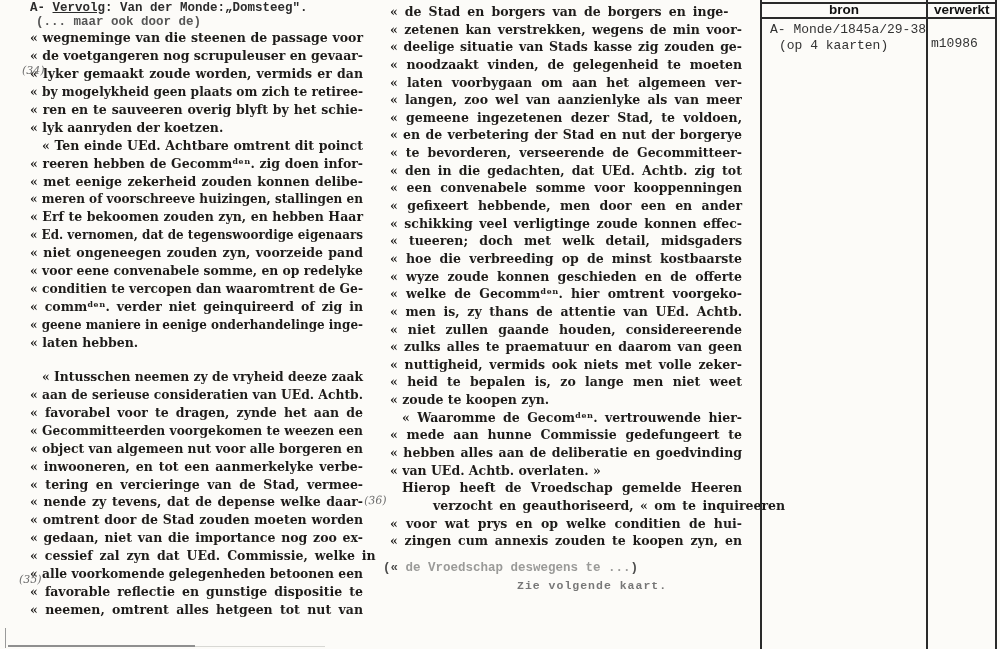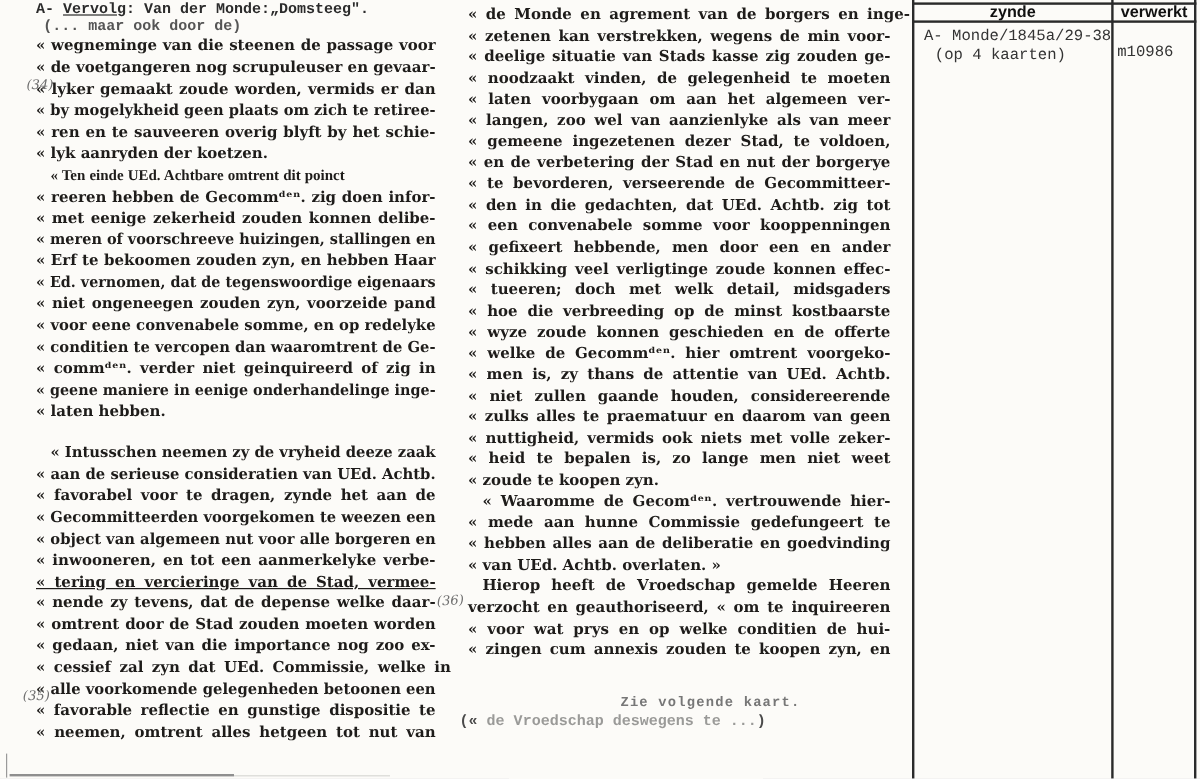--- a/index.html
+++ b/index.html
@@ -25,21 +25,21 @@
   .heading-sub{position:absolute;left:36px;top:15px;font-size:12.5px;color:#555;font-weight:bold;}
 
   .margin-note{
     position:absolute;font-family:"DejaVu Serif",serif;font-style:italic;
     font-size:11px;color:#6e6e6e;
   }
   .note-34{left:22px;top:64px;}
   .note-35{left:19px;top:573px;}
   .note-36{left:364px;top:494px;transform:rotate(-3deg);}
 
-  .typed-close{position:absolute;left:383px;top:594px;font-size:12.5px;font-weight:bold;}
+  .typed-close{position:absolute;left:383px;top:561px;font-size:12.5px;font-weight:bold;}
   .typed-close .dark{color:#4a4a4a;}
   .typed-close .faded{color:#9a9a98;}
   .typed-note{position:absolute;left:517px;top:579px;font-size:11.5px;color:#777;font-weight:bold;letter-spacing:1px;}
 
   
   .vline{position:absolute;top:0;width:2px;height:649px;background:#2a2a2a;}
   .v1{left:760px;} .v2{left:926px;} .v3{left:995px;}
   .hline{position:absolute;left:760px;width:237px;height:2px;background:#2a2a2a;}
   .h-top{top:2px;} .h-head{top:17px;}
   .tbl-head{position:absolute;top:2px;font-size:13.5px;font-weight:600;color:#111;font-family:"Liberation Sans",sans-serif;}
@@ -65,49 +65,49 @@
   </div>
   <div class="heading-sub tw">(... maar ook door de)</div>
 
   <div class="text-col" id="left-lines">
       <div class="print-line"><span style="word-spacing: 0.4px;">« wegneminge van die steenen de passage voor</span></div>
       <div class="print-line"><span style="word-spacing: 0.03px;">« de voetgangeren nog scrupuleuser en gevaar-</span></div>
       <div class="print-line"><span style="word-spacing: 0.84px;">« lyker gemaakt zoude worden, vermids er dan</span></div>
       <div class="print-line"><span style="display: inline-block; transform: scaleX(0.9768); transform-origin: 0px 50%;">« by mogelykheid geen plaats om zich te retiree-</span></div>
       <div class="print-line"><span style="word-spacing: 0.51px;">« ren en te sauveeren overig blyft by het schie-</span></div>
       <div class="print-line"><span>« lyk aanryden der koetzen.</span></div>
-      <div class="print-line" style="padding-left: 12px;"><span style="word-spacing: 0.28px; font-family: Liberation Serif, serif;">« Ten einde UEd. Achtbare omtrent dit poinct</span></div>
+      <div class="print-line" style="padding-left: 12px;"><span style="word-spacing: 0.28px;">« Ten einde UEd. Achtbare omtrent dit poinct</span></div>
       <div class="print-line"><span style="word-spacing: 0.38px;">« reeren hebben de Gecommᵈᵉⁿ. zig doen infor-</span></div>
       <div class="print-line"><span style="word-spacing: 1.05px;">« met eenige zekerheid zouden konnen delibe-</span></div>
       <div class="print-line"><span style="display: inline-block; transform: scaleX(0.9639); transform-origin: 0px 50%;">« meren of voorschreeve huizingen, stallingen en</span></div>
       <div class="print-line"><span style="word-spacing: 0.19px;">« Erf te bekoomen zouden zyn, en hebben Haar</span></div>
       <div class="print-line"><span style="display: inline-block; transform: scaleX(0.9548); transform-origin: 0px 50%;">« Ed. vernomen, dat de tegenswoordige eigenaars</span></div>
       <div class="print-line"><span style="word-spacing: 1.14px;">« niet ongeneegen zouden zyn, voorzeide pand</span></div>
       <div class="print-line"><span style="display: inline-block; transform: scaleX(0.989); transform-origin: 0px 50%;">« voor eene convenabele somme, en op redelyke</span></div>
       <div class="print-line"><span style="display: inline-block; transform: scaleX(0.9842); transform-origin: 0px 50%;">« conditien te vercopen dan waaromtrent de Ge-</span></div>
       <div class="print-line"><span style="word-spacing: 2.57px;">« commᵈᵉⁿ. verder niet geinquireerd of zig in</span></div>
       <div class="print-line"><span style="display: inline-block; transform: scaleX(0.9563); transform-origin: 0px 50%;">« geene maniere in eenige onderhandelinge inge-</span></div>
       <div class="print-line"><span>« laten hebben.</span></div>
       <div class="print-line" style="padding-left: 12px; margin-top: 16px;"><span style="display: inline-block; transform: scaleX(0.9861); transform-origin: 0px 50%;">« Intusschen neemen zy de vryheid deeze zaak</span></div>
       <div class="print-line"><span style="display: inline-block; transform: scaleX(0.9863); transform-origin: 0px 50%;">« aan de serieuse consideratien van UEd. Achtb.</span></div>
       <div class="print-line"><span style="word-spacing: 2.8px; text-align: center;">« favorabel voor te dragen, zynde het aan de</span></div>
       <div class="print-line"><span style="display: inline-block; transform: scaleX(0.9818); transform-origin: 0px 50%;">« Gecommitteerden voorgekomen te weezen een</span></div>
       <div class="print-line"><span style="display: inline-block; transform: scaleX(0.9828); transform-origin: 0px 50%;">« object van algemeen nut voor alle borgeren en</span></div>
       <div class="print-line"><span style="word-spacing: 1.48px;">« inwooneren, en tot een aanmerkelyke verbe-</span></div>
-      <div class="print-line"><span style="word-spacing: 3.19px; text-decoration: underline;">« tering en vercieringe van de Stad, vermee-</span></div>
+      <div class="print-line"><span style="word-spacing: 3.19px;">« tering en vercieringe van de Stad, vermee-</span></div>
       <div class="print-line"><span style="word-spacing: 1.28px;">« nende zy tevens, dat de depense welke daar-</span></div>
       <div class="print-line"><span style="word-spacing: 0.51px;">« omtrent door de Stad zouden moeten worden</span></div>
       <div class="print-line"><span style="word-spacing: 1.42px;">« gedaan, niet van die importance nog zoo ex-</span></div>
       <div class="print-line"><span style="word-spacing: 2.66px;">« cessief zal zyn dat UEd. Commissie, welke in</span></div>
       <div class="print-line"><span style="display: inline-block; transform: scaleX(0.9856); transform-origin: 0px 50%;">« alle voorkomende gelegenheden betoonen een</span></div>
       <div class="print-line"><span style="word-spacing: 2.73px;">« favorable reflectie en gunstige dispositie te</span></div>
       <div class="print-line"><span style="word-spacing: 2.99px;">« neemen, omtrent alles hetgeen tot nut van</span></div>
     </div>
   <div class="text-col" id="right-lines">
-      <div class="print-line"><span style="word-spacing: 2.7px;">« de Monde en agrement van de borgers en inge-</span></div>
+      <div class="print-line"><span style="word-spacing: 2.7px;">« de Stad en borgers van de borgers en inge-</span></div>
       <div class="print-line"><span style="word-spacing: 2.01px;">« zetenen kan verstrekken, wegens de min voor-</span></div>
       <div class="print-line"><span style="word-spacing: 1.33px;">« deelige situatie van Stads kasse zig zouden ge-</span></div>
       <div class="print-line"><span style="word-spacing: 4.36px;">« noodzaakt vinden, de gelegenheid te moeten</span></div>
       <div class="print-line"><span style="word-spacing: 4.73px;">« laten voorbygaan om aan het algemeen ver-</span></div>
       <div class="print-line"><span style="word-spacing: 2.84px;">« langen, zoo wel van aanzienlyke als van meer</span></div>
       <div class="print-line"><span style="word-spacing: 3.82px;">« gemeene ingezetenen dezer Stad, te voldoen,</span></div>
       <div class="print-line"><span style="word-spacing: 0.95px; margin-top: 17px;">« en de verbetering der Stad en nut der borgerye</span></div>
       <div class="print-line"><span style="word-spacing: 3.67px;">« te bevorderen, verseerende de Gecommitteer-</span></div>
       <div class="print-line"><span style="word-spacing: 2.74px;">« den in die gedachten, dat UEd. Achtb. zig tot</span></div>
       <div class="print-line"><span style="word-spacing: 4.34px;">« een convenabele somme voor kooppenningen</span></div>
@@ -121,41 +121,41 @@
       <div class="print-line"><span style="word-spacing: 5.69px;">« niet zullen gaande houden, considereerende</span></div>
       <div class="print-line"><span style="word-spacing: 1.86px; margin-top: 35px;">« zulks alles te praematuur en daarom van geen</span></div>
       <div class="print-line"><span style="word-spacing: 2.38px;">« nuttigheid, vermids ook niets met volle zeker-</span></div>
       <div class="print-line"><span style="word-spacing: 5px;">« heid te bepalen is, zo lange men niet weet</span></div>
       <div class="print-line"><span>« zoude te koopen zyn.</span></div>
       <div class="print-line" style="padding-left: 12px;"><span style="word-spacing: 3.04px;">« Waaromme de Gecomᵈᵉⁿ. vertrouwende hier-</span></div>
       <div class="print-line"><span style="word-spacing: 4.45px;">« mede aan hunne Commissie gedefungeert te</span></div>
       <div class="print-line"><span style="word-spacing: 1.19px;">« hebben alles aan de deliberatie en goedvinding</span></div>
       <div class="print-line"><span>« van UEd. Achtb. overlaten. »</span></div>
       <div class="print-line" style="padding-left: 12px;"><span style="word-spacing: 4.93px;">Hierop heeft de Vroedschap gemelde Heeren</span></div>
-      <div class="print-line"><span style="word-spacing: 2.08px;">verzocht en geauthoriseerd, « om te inquireeren</span></div>
+      <div class="print-line"><span style="word-spacing: 2.08px; margin-left: 43px;">verzocht en geauthoriseerd, « om te inquireeren</span></div>
       <div class="print-line"><span style="word-spacing: 3.9px;">« voor wat prys en op welke conditien de hui-</span></div>
       <div class="print-line"><span style="word-spacing: 2.41px;">« zingen cum annexis zouden te koopen zyn, en</span></div>
     </div>
 
   <div class="margin-note note-34">(34)</div>
   <div class="margin-note note-35">(35)</div>
   <div class="margin-note note-36">(36)</div>
 
   <div class="typed-close tw">
     <span class="dark">(«</span><span class="faded"> de Vroedschap deswegens te ...</span><span class="dark">)</span>
   </div>
   <div class="typed-note tw">Zie volgende kaart.</div>
 
   <div>
     <div class="vline v1"></div>
     <div class="vline v2"></div>
     <div class="vline v3"></div>
     <div class="hline h-top"></div>
     <div class="hline h-head"></div>
-    <div class="tbl-head bron-head">zynde</div>
+    <div class="tbl-head bron-head">bron</div>
     <div class="tbl-head verwerkt-head">verwerkt</div>
     <div class="tbl-val tw bron-val1">A- Monde/1845a/29-38</div>
     <div class="tbl-val tw bron-val2">(op 4 kaarten)</div>
     <div class="tbl-val tw verwerkt-val">m10986</div>
   </div>
 
   <div class="edge-h"></div>
   <div class="edge-h2"></div>
   <div class="edge-v"></div>
 </div>

